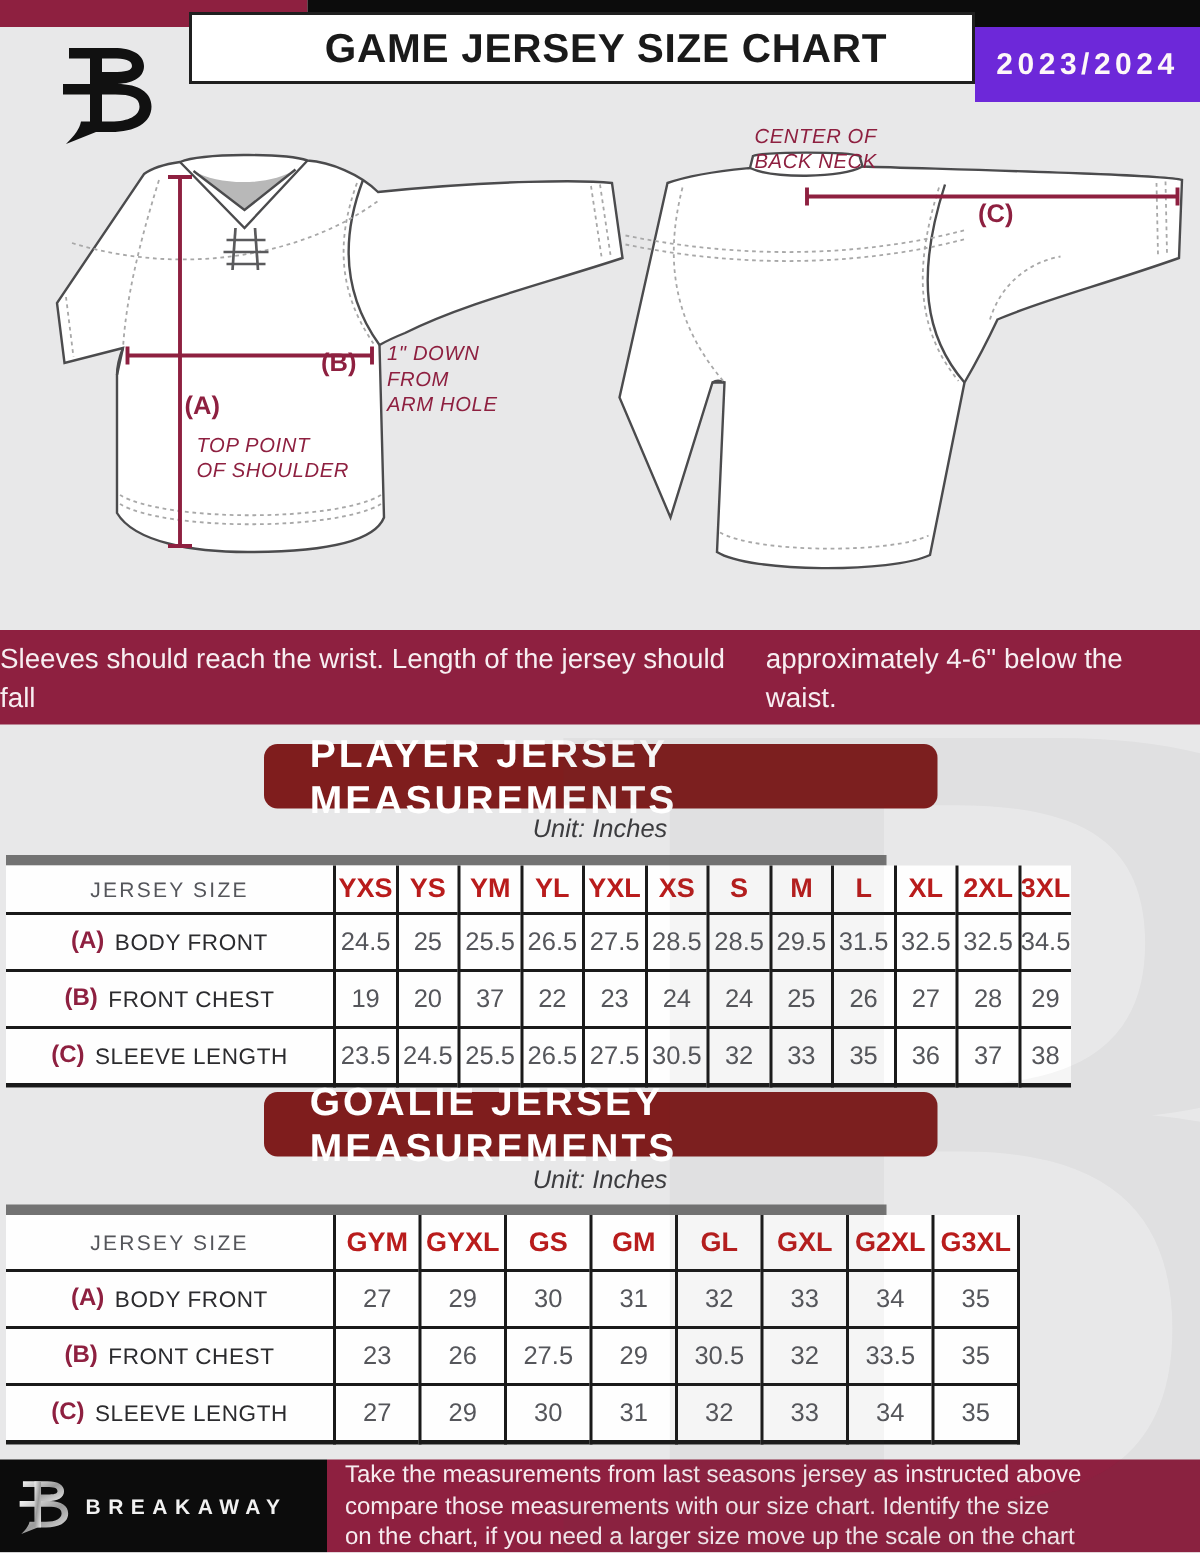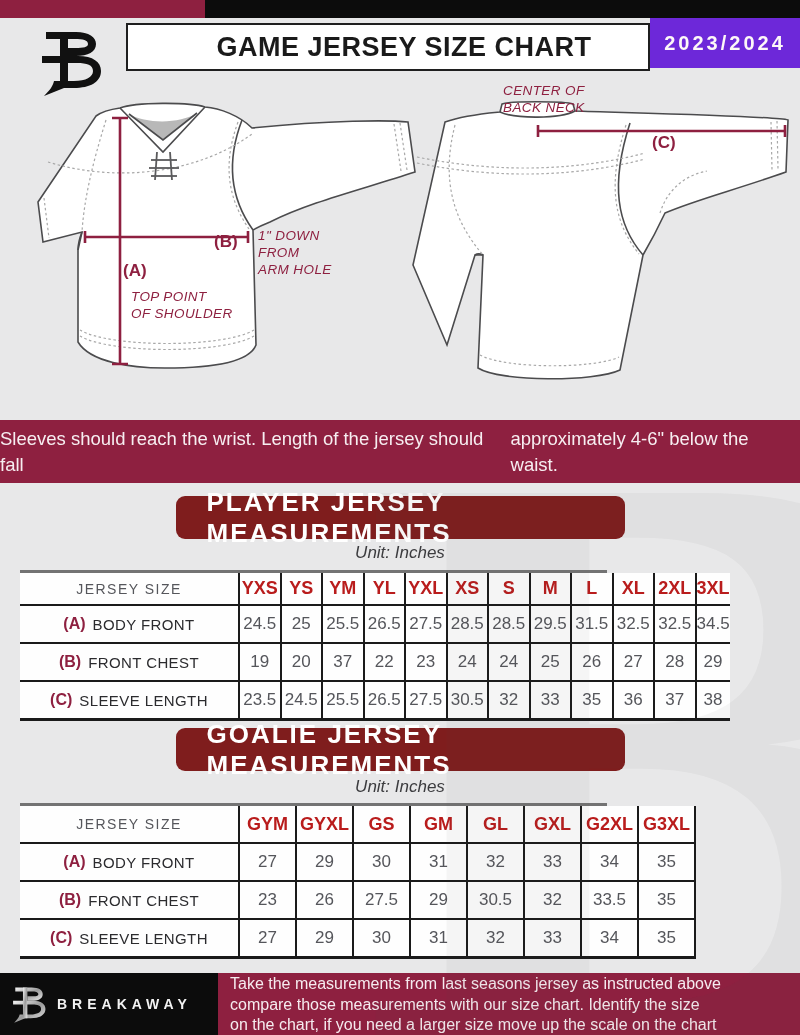--- a/index.html
+++ b/index.html
@@ -4,21 +4,21 @@
 <style>
   html,body{margin:0;padding:0;}
   .page{
     position:relative; width:800px; height:1035px; overflow:hidden;
     background:#e8e8e9; font-family:"Liberation Sans",sans-serif;
   }
   
   .strip-maroon{position:absolute;left:0;top:0;width:205px;height:18px;background:#8e2040;}
   .strip-black{position:absolute;left:205px;top:0;width:595px;height:18px;background:#0c0c0c;}
   .title-box{
-    position:absolute;left:126px;top:23px;width:524px;height:48px;box-sizing:border-box;
+    position:absolute;left:126px;top:8px;width:524px;height:48px;box-sizing:border-box;
     background:#fff;border:2px solid #1f1f1f;display:flex;align-items:center;justify-content:center;padding-left:32px;
   }
   .title-box span{font-size:27px;font-weight:800;color:#1a1a1a;letter-spacing:.5px;}
   .year-box{
     position:absolute;left:650px;top:18px;width:150px;height:50px;background:#6d28d9;
     display:flex;align-items:center;justify-content:center;
   }
   .year-box span{color:#fdf7f8;font-size:20px;font-weight:700;letter-spacing:3px;}
   .logo-main{position:absolute;left:40px;top:26px;}
   
@@ -34,21 +34,21 @@
   
   .sec-head{position:absolute;left:0;width:800px;display:flex;justify-content:center;}
   .sec-head .pill{
     background:#7f1d1d;color:#fff;border-radius:9px;width:418px;height:43px;
     display:flex;align-items:center;justify-content:center;
     font-size:26px;font-weight:800;letter-spacing:2px;padding-left:31px;
   }
   .unit-line{position:absolute;left:0;width:800px;text-align:center;
     font-style:italic;font-size:17px;color:#3c3c3f;font-weight:500;}
   
-  .tbl{position:absolute;left:20px;width:587px;display:grid;border-top:3px solid #737373;}
+  .tbl{position:absolute;left:4px;width:587px;display:grid;border-top:7px solid #737373;}
   .tbl-player{grid-template-columns:218px repeat(11,41.5px) auto;}
   .tbl-goalie{grid-template-columns:218px repeat(8,57px) auto;}
   .td{
     background:rgba(255,255,255,.92);display:flex;align-items:center;justify-content:center;
     border-bottom:2px solid #1a1a1a;height:36px;
   }
   .tbl .hd{height:31px;}
   .tbl-goalie .hd{height:36px;}
   .vline{border-left:2px solid #1a1a1a;}
   .corner{color:#55565b;font-size:14px;letter-spacing:1.5px;}

